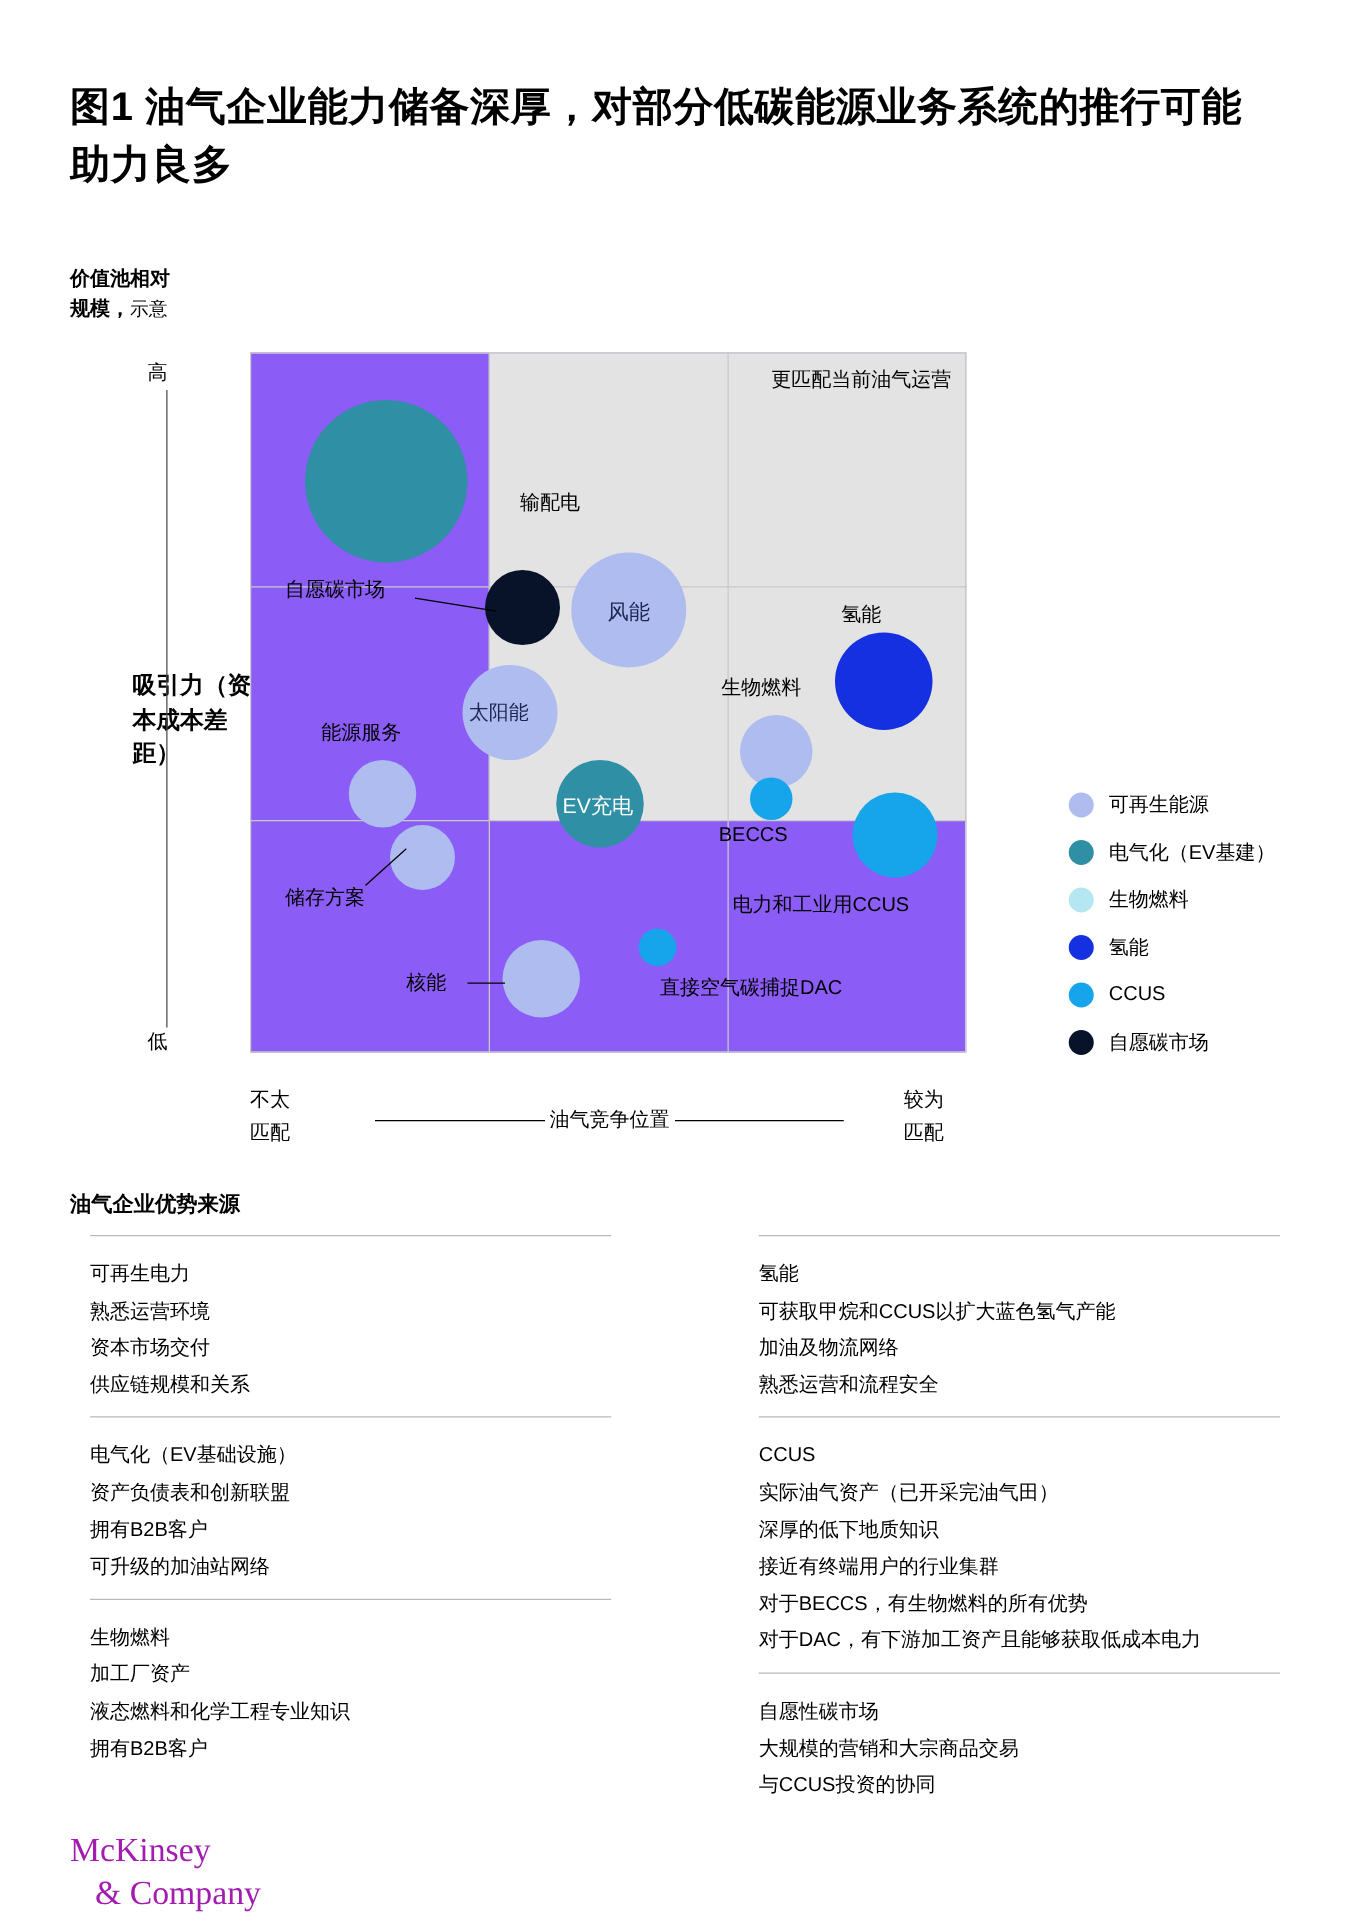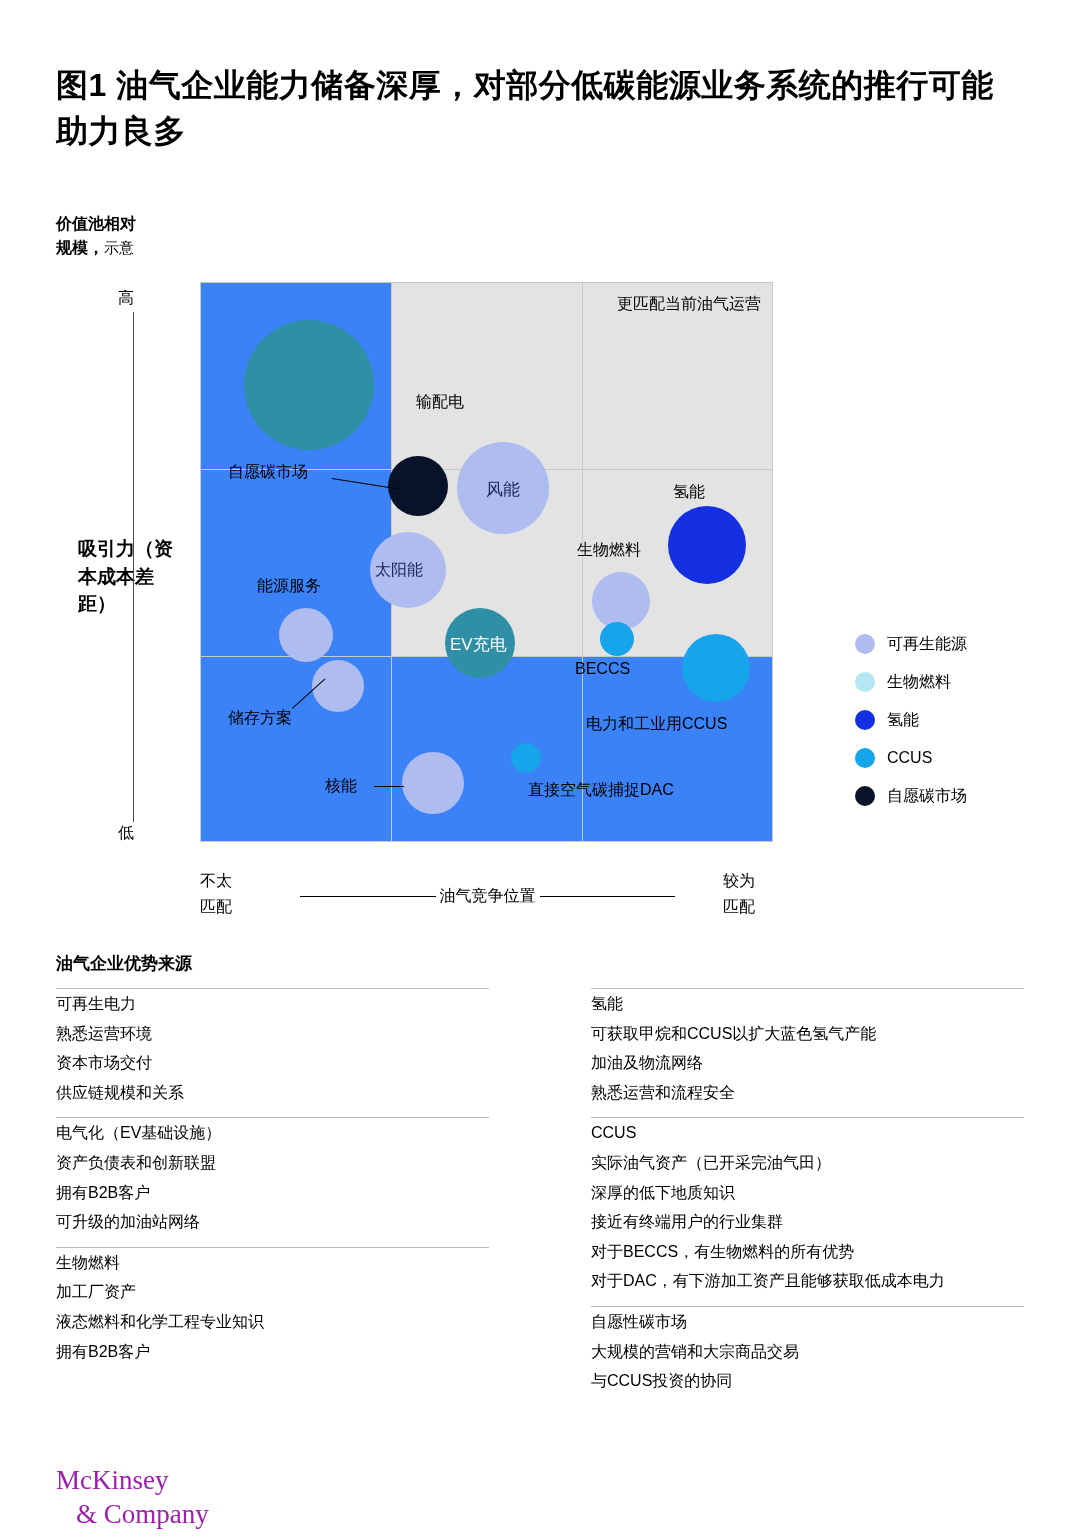--- a/index.html
+++ b/index.html
@@ -35,21 +35,21 @@
     top: 212px;
     font-size: 16px;
     font-weight: bold;
     line-height: 1.5;
     width: 200px;
   }
   #y-caption .light { font-weight: normal; font-size: 15px; }
 
   #y-axis-label {
     position: absolute;
-    left: 78px;
+    left: 106px;
     top: 535px;
     width: 110px;
     font-size: 19px;
     font-weight: bold;
     line-height: 1.45;
     text-align: left;
   }
 
   #y-high {
     position: absolute;
@@ -72,21 +72,21 @@
     background: #4a4a4a;
   }
 
   
   #plot {
     position: absolute;
     left: 200px;
     top: 282px;
     width: 573px;
     height: 560px;
-    background: #3b82f6;
+    background: #8b5cf6;
   }
   .quad-shade {
     position: absolute;
     background: #e3e3e3;
   }
   .gridline {
     position: absolute;
     background: #c9c9c9;
   }
   #plot-border-l { position:absolute; left:0; top:0; width:1px; height:100%; background:#c9c9c9; }
@@ -184,21 +184,21 @@
   }
   #cols {
     position: absolute;
     left: 56px;
     top: 988px;
     width: 968px;
     display: flex;
     gap: 102px;
   }
   .col { width: 433px; }
-  .grp { padding: 0 0 10px 0; border-top: 1px solid #b9b9b9; }
+  .grp { padding: 16px 0 10px 0; border-top: 1px solid #b9b9b9; margin-left: 16px; }
   .grp:first-child { border-top: 1px solid #b9b9b9; }
   .grp-head {
     font-size: 16px;
     line-height: 1.85;
   }
   .grp-item {
     font-size: 16px;
     line-height: 1.85;
   }
 
@@ -297,20 +297,24 @@
   <span id="x-axis-label">油气竞争位置</span>
   <span class="ln"></span>
 </div>
 
 <div id="legend">
   <div class="legend-item">
     <span class="legend-dot" style="background:#aebcf0;"></span>
     <span class="legend-text">可再生能源</span>
   </div>
   <div class="legend-item">
+    <span class="legend-dot" style="background:#2e8fa5;"></span>
+    <span class="legend-text">电气化（EV基建）</span>
+  </div>
+  <div class="legend-item">
     <span class="legend-dot" style="background:#b4e7f2;"></span>
     <span class="legend-text">生物燃料</span>
   </div>
   <div class="legend-item">
     <span class="legend-dot" style="background:#1430e0;"></span>
     <span class="legend-text">氢能</span>
   </div>
   <div class="legend-item">
     <span class="legend-dot" style="background:#16a4ea;"></span>
     <span class="legend-text">CCUS</span>

